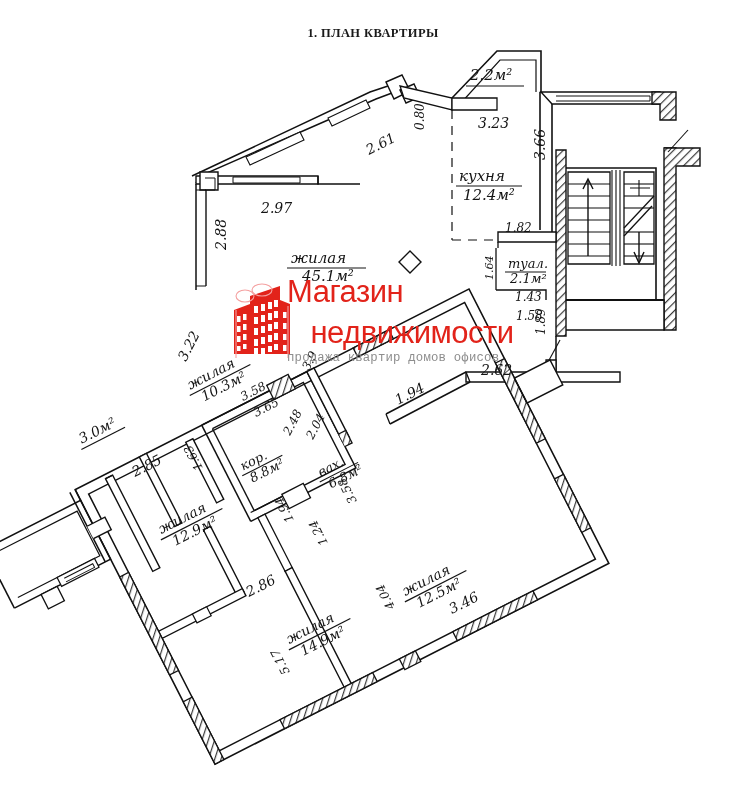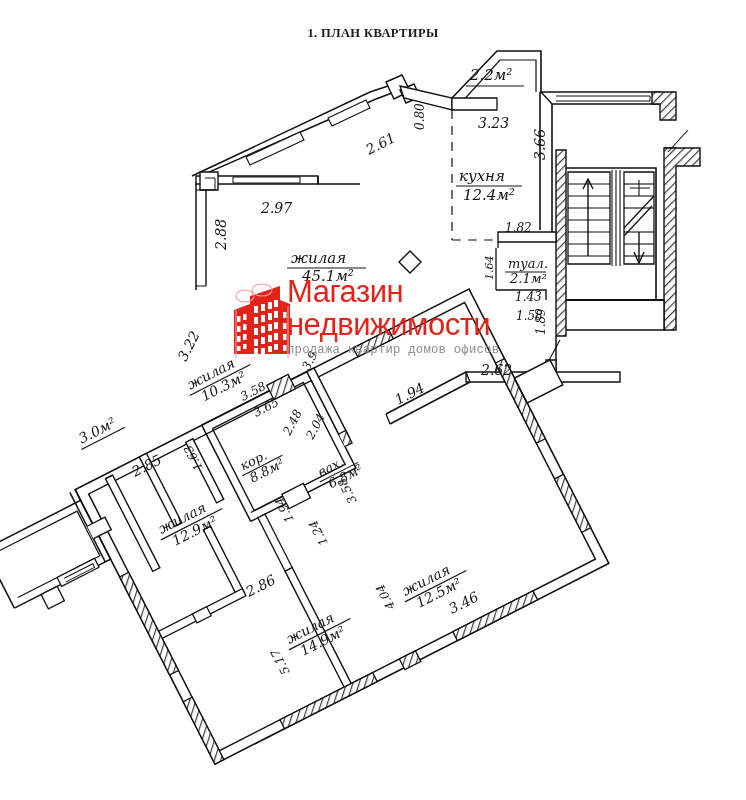--- a/index.html
+++ b/index.html
@@ -64,21 +64,21 @@
     width: 250px;
   }
   .wm-line1, .wm-line2 {
     font-family: "Liberation Sans", sans-serif;
     font-weight: normal;
     color: #e2231a;
     letter-spacing: -0.5px;
     line-height: 1;
   }
   .wm-line1 { font-size: 31px; }
-  .wm-line2 { font-size: 31px; margin-top: 2px; }
+  .wm-line2 { font-size: 31px; margin-top: 10px; text-align: center; }
   .wm-tag {
     font-family: Liberation Mono, monospace;
     font-size: 12.3px;
     color: #8d8d8d;
     letter-spacing: 0.2px;
     margin-top: 3px;
     white-space: nowrap;
   }
 </style>
 </head>

